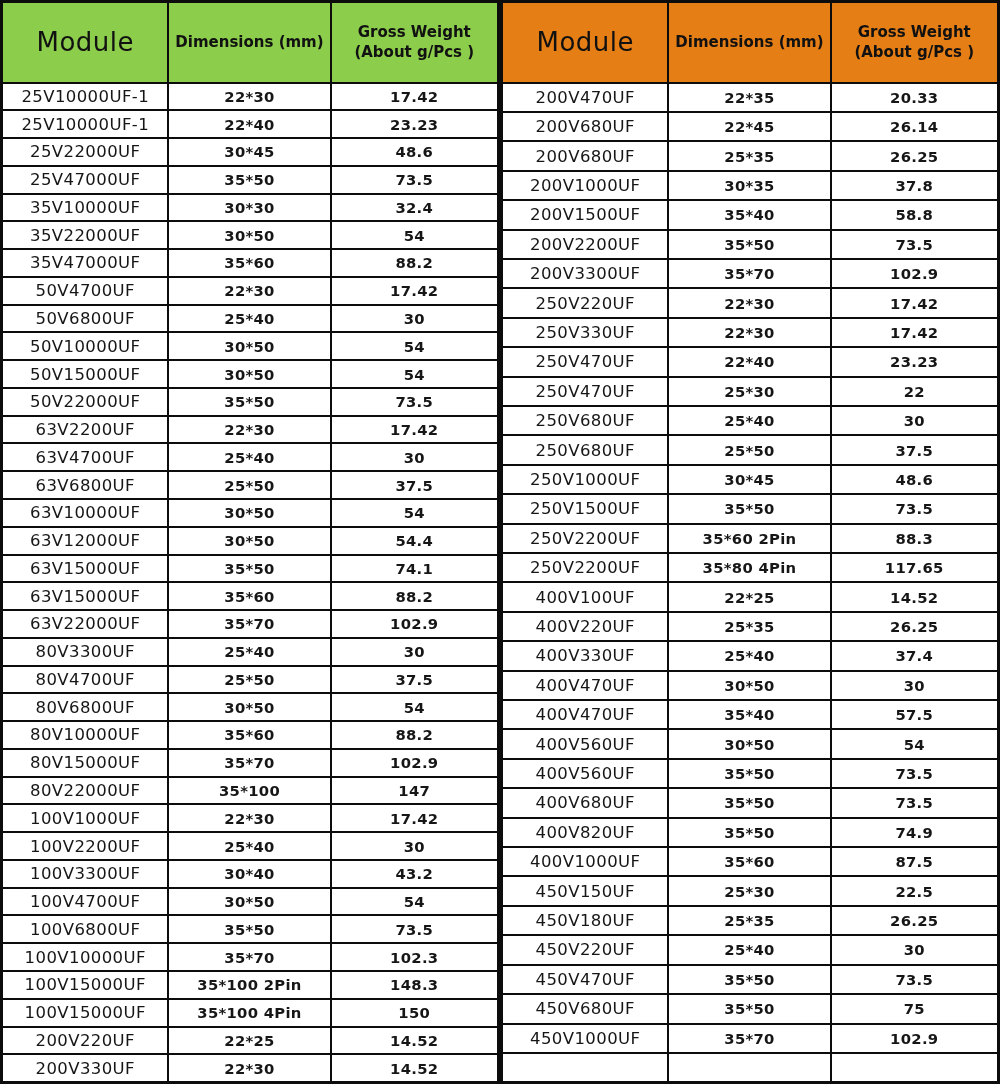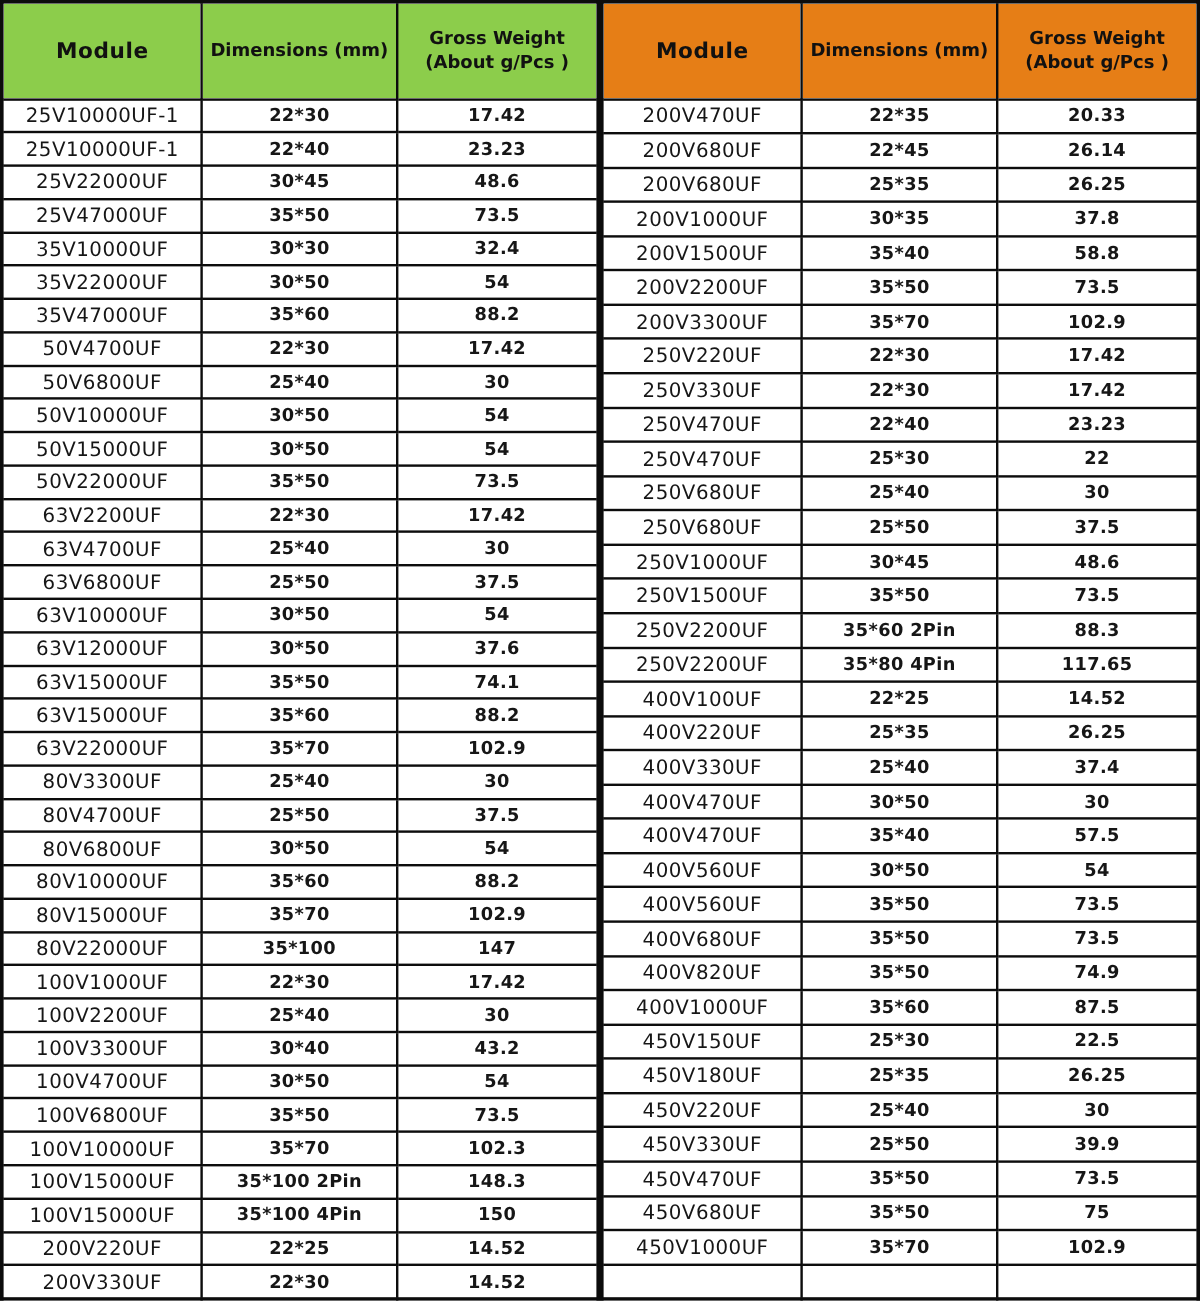--- a/index.html
+++ b/index.html
@@ -29,22 +29,22 @@
     text-align: center;
     vertical-align: middle;
     padding: 0 2px;
     box-sizing: border-box;
     overflow: hidden;
     white-space: nowrap;
   }
   thead tr { height: 81px; }
   tbody tr { height: 26.2px; }
   th.module-head {
-    font-size: 18px;
-    font-weight: bold;
+    font-size: 26px;
+    font-weight: normal;
     letter-spacing: 0.5px;
   }
   th.small-head {
     font-size: 15px;
     font-weight: bold;
   }
   th.small-head .line { display: block; line-height: 1.35; }
   td.mod {
     font-size: 16.5px;
     font-weight: 400;
@@ -159,21 +159,21 @@
           <td class="num">37.5</td>
         </tr>
         <tr>
           <td class="mod">63V10000UF</td>
           <td class="num">30*50</td>
           <td class="num">54</td>
         </tr>
         <tr>
           <td class="mod">63V12000UF</td>
           <td class="num">30*50</td>
-          <td class="num">37.6</td>
+          <td class="num">54.4</td>
         </tr>
         <tr>
           <td class="mod">63V15000UF</td>
           <td class="num">35*50</td>
           <td class="num">74.1</td>
         </tr>
         <tr>
           <td class="mod">63V15000UF</td>
           <td class="num">35*60</td>
           <td class="num">88.2</td>
@@ -427,25 +427,20 @@
           <td class="mod">450V180UF</td>
           <td class="num">25*35</td>
           <td class="num">26.25</td>
         </tr>
         <tr>
           <td class="mod">450V220UF</td>
           <td class="num">25*40</td>
           <td class="num">30</td>
         </tr>
         <tr>
-          <td class="mod">450V330UF</td>
-          <td class="num">25*50</td>
-          <td class="num">39.9</td>
-        </tr>
-        <tr>
           <td class="mod">450V470UF</td>
           <td class="num">35*50</td>
           <td class="num">73.5</td>
         </tr>
         <tr>
           <td class="mod">450V680UF</td>
           <td class="num">35*50</td>
           <td class="num">75</td>
         </tr>
         <tr>

